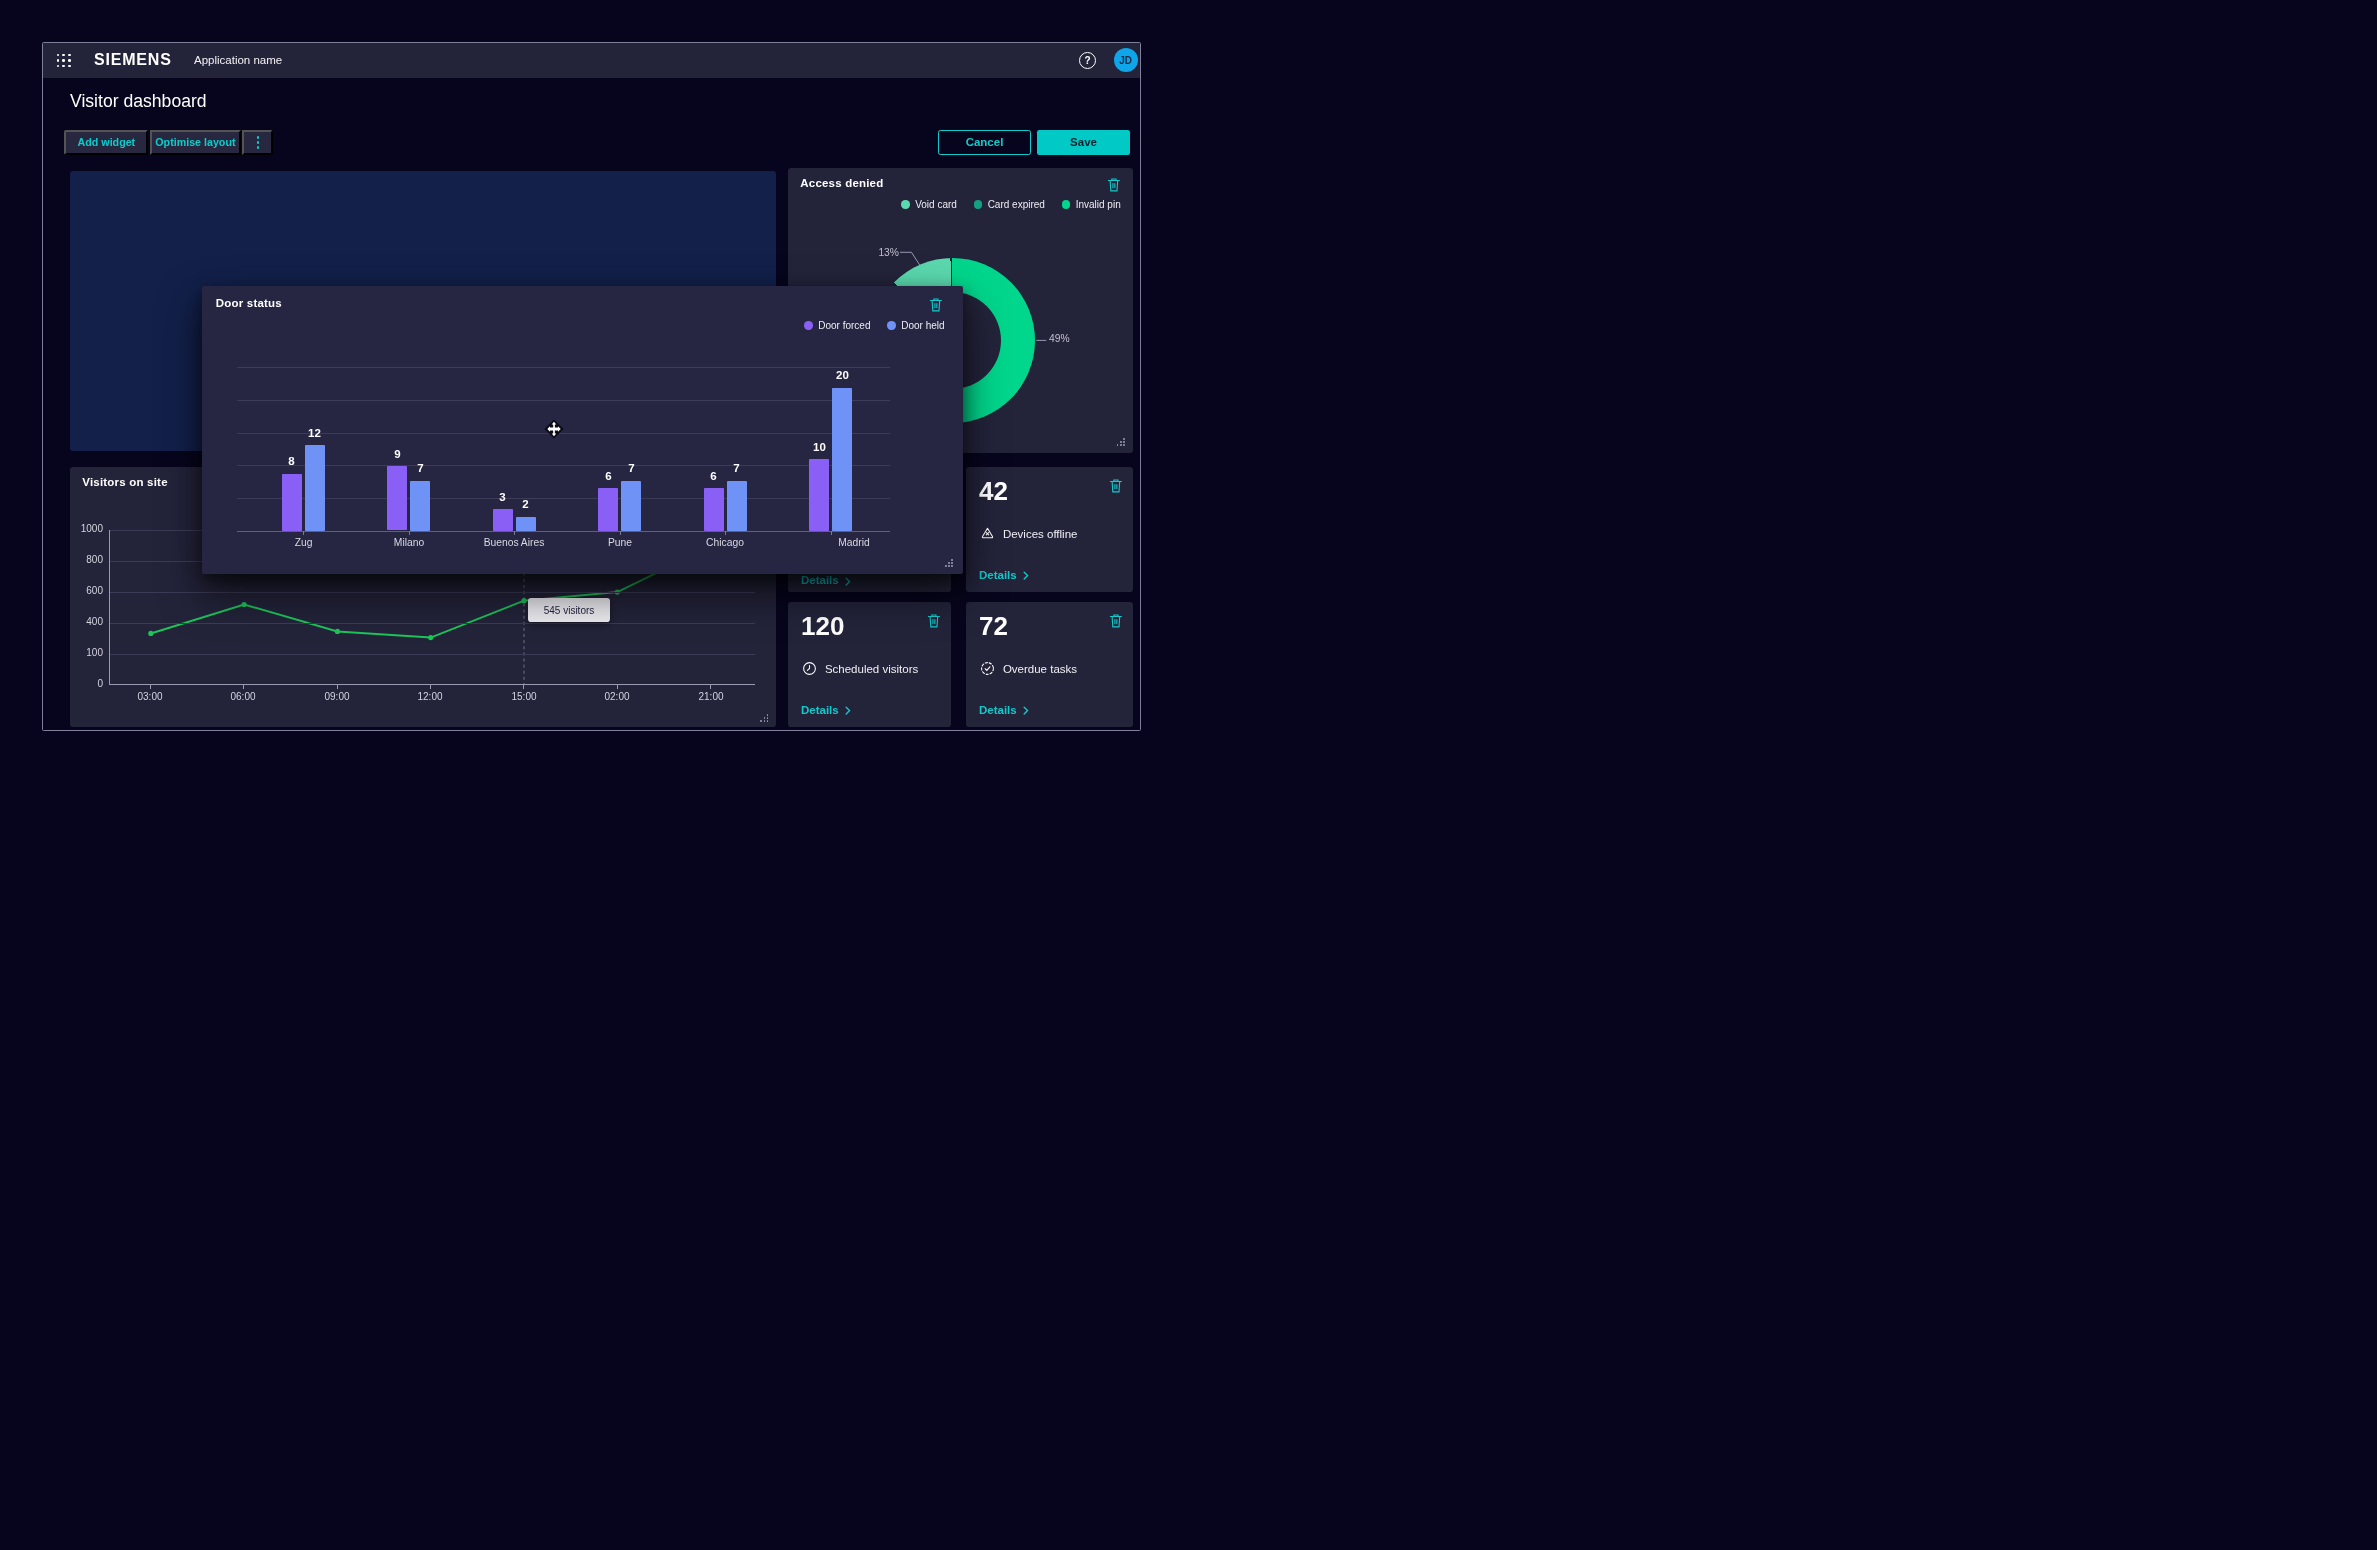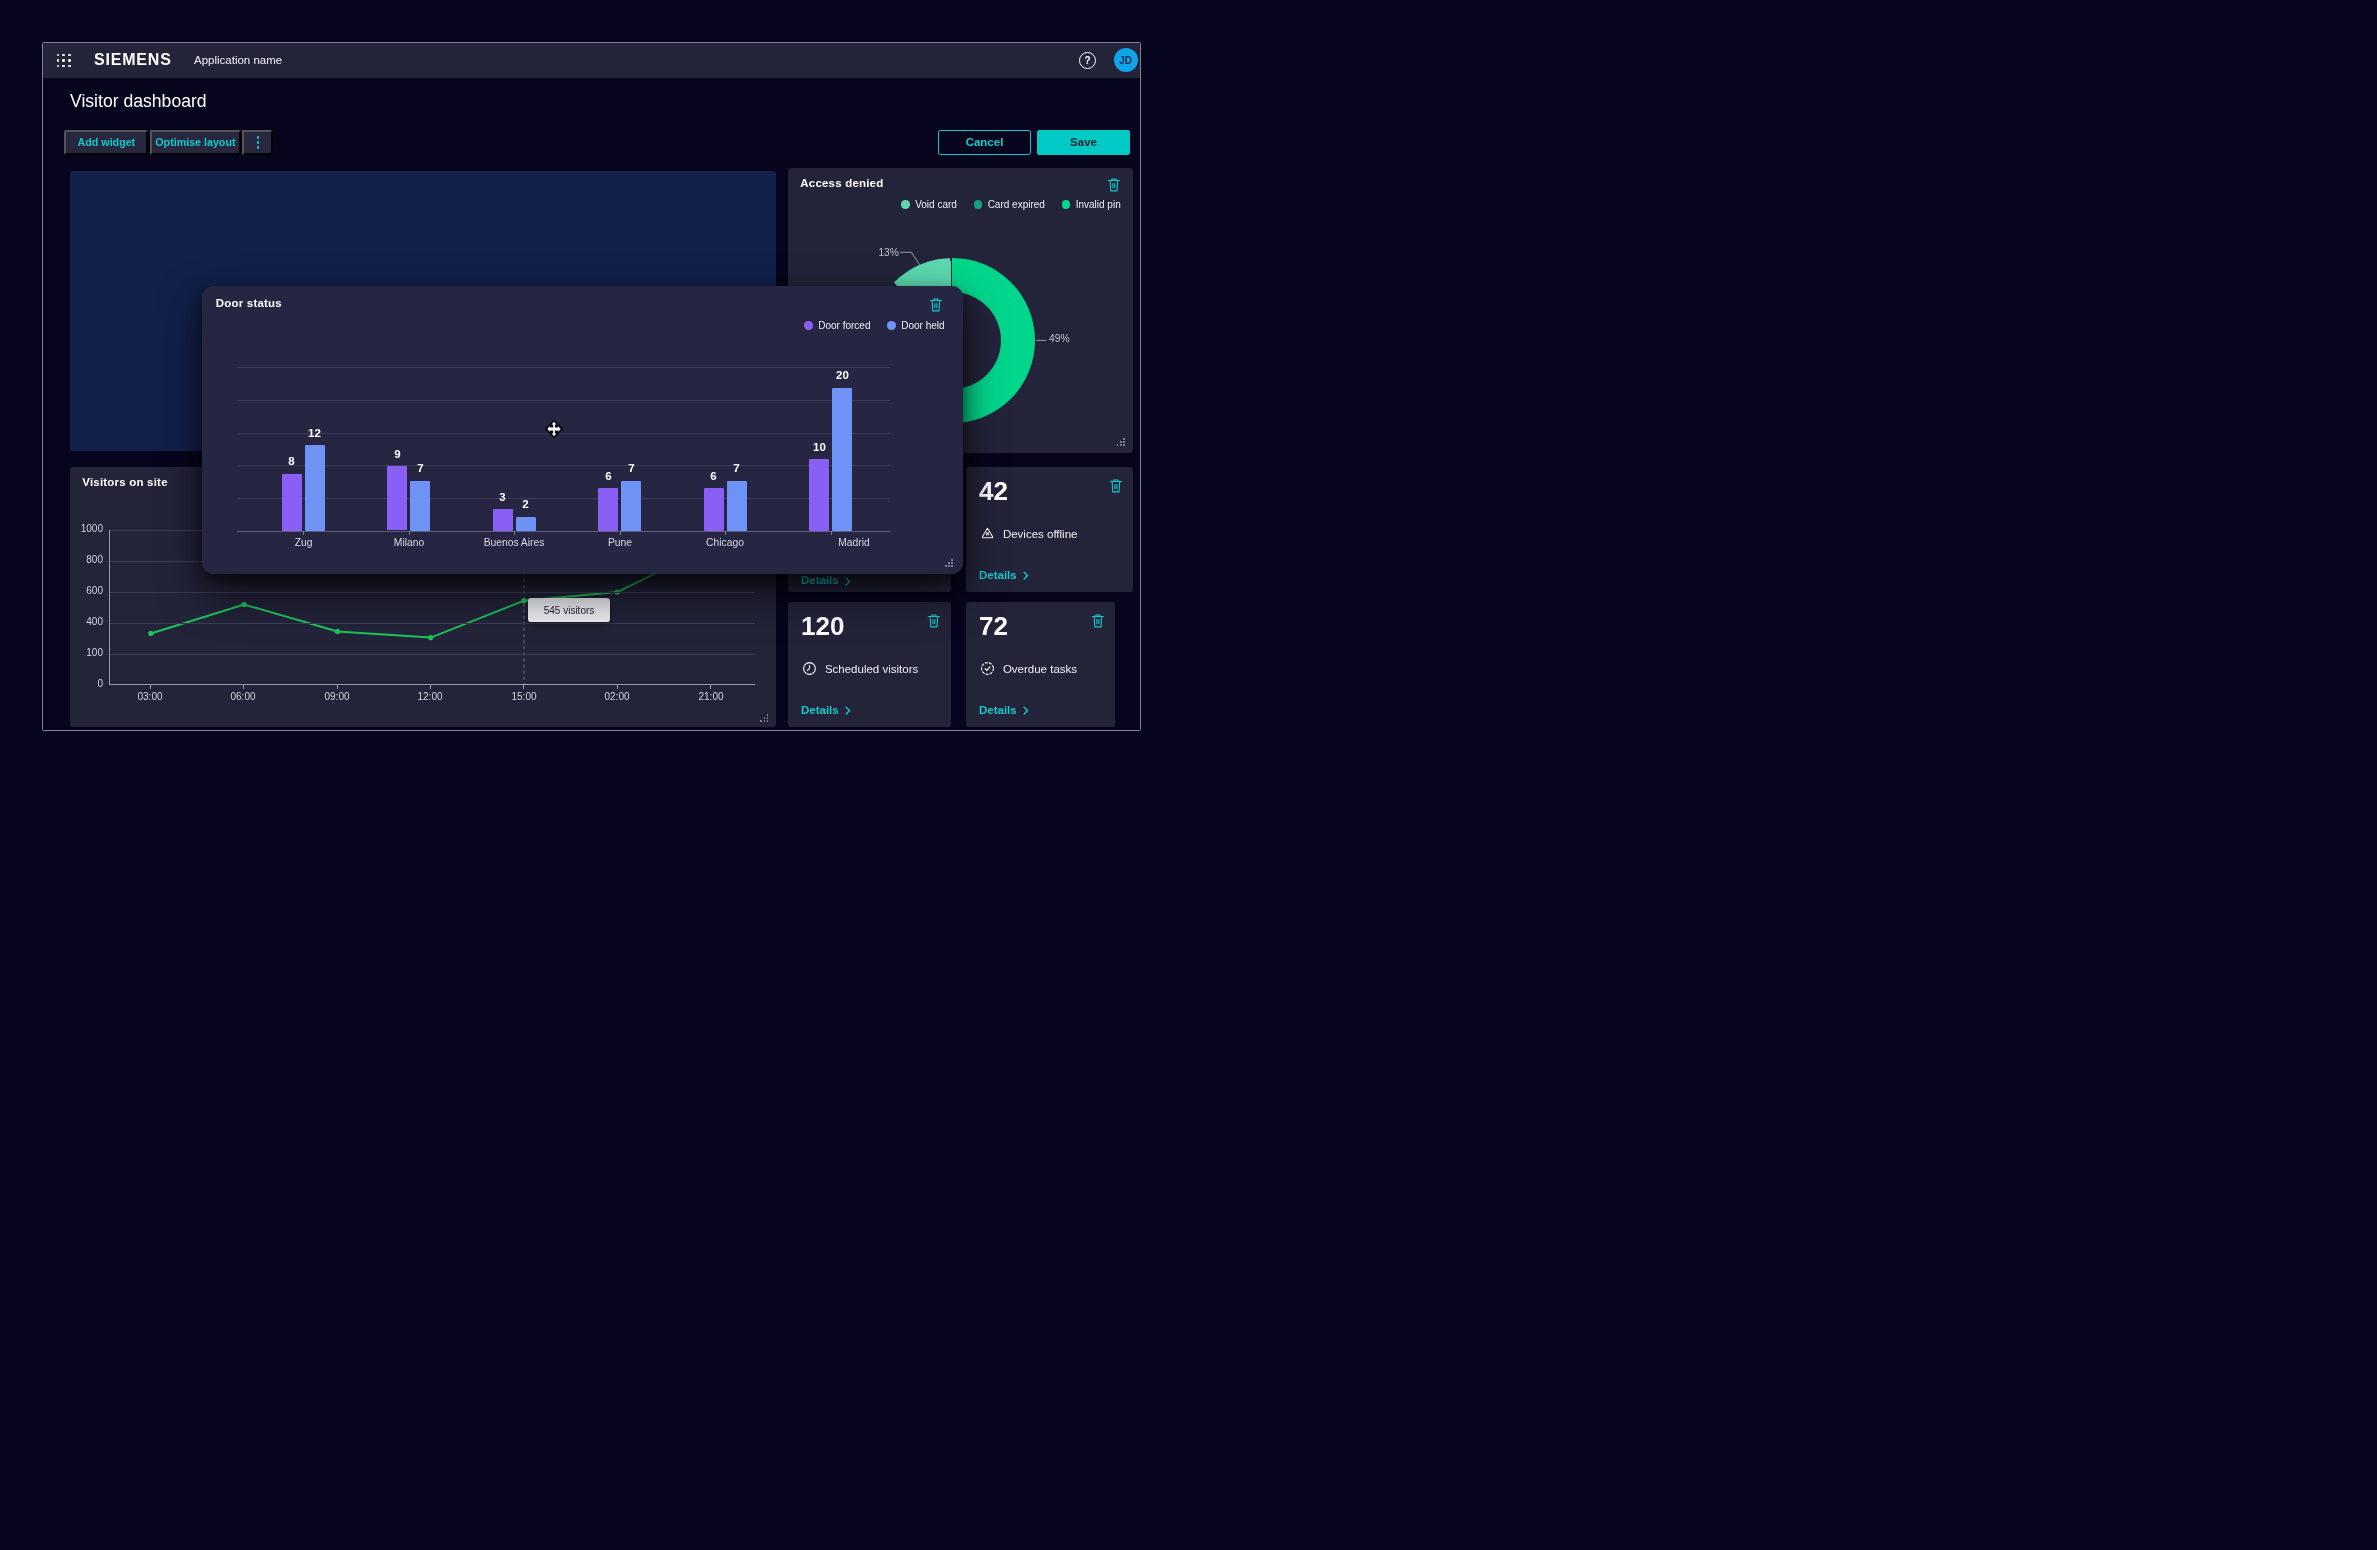--- a/index.html
+++ b/index.html
@@ -46,21 +46,21 @@
 
   
   #access-widget{left:745px;top:125px;width:345px;height:285px}
   #donut{position:absolute;left:82px;top:90px;width:165px;height:165px;border-radius:50%}
   #donut-hole{position:absolute;left:116px;top:124px;width:97px;height:97px;border-radius:50%;background:#23233a}
   .pct{position:absolute;font-size:10.3px;color:#c0c0ce}
   #pct-small{left:77px;top:79px;width:34px;text-align:right}
   #pct-large{left:261px;top:165px}
 
   
-  #door-widget{left:159px;top:243px;width:761px;height:288px;background:#262643;border-radius:11px;box-shadow:0 18.4px 42px rgba(0,0,0,.6),0 6.1px 15.3px rgba(0,0,0,.45);z-index:5}
+  #door-widget{left:159px;top:243px;width:761px;height:288px;background:#262643;border-radius:2px;box-shadow:0 18.4px 42px rgba(0,0,0,.6),0 6.1px 15.3px rgba(0,0,0,.45);z-index:5}
   #door-plot{position:absolute;left:35px;top:81px;width:653px;height:164px}
   .gl{position:absolute;left:0;width:100%;height:0.8px;background:#3c3c59}
   .gl.base{background:#60607c}
   .bar{position:absolute;width:20px;border-radius:0.8px}
   .bar-val{position:absolute;width:31px;text-align:center;font-size:11.5px;font-weight:600;color:#fff}
   .xcat{position:absolute;top:170px;width:100px;text-align:center;font-size:10.3px;color:#d8d8e2}
   .xtick{position:absolute;top:164px;width:0.8px;height:3.8px;background:#7a7a94}
   #move-cursor{position:absolute;left:342px;top:133px;width:20px;height:20px;z-index:7}
 
   
@@ -265,21 +265,21 @@
       <span>Scheduled visitors</span>
     </div>
     <div class="details">
       <span>Details</span>
       <svg width="6.1" height="9.2" viewBox="0 0 8 12" fill="none" stroke="#13caca" stroke-width="1.8" stroke-linecap="round">
             <path d="M1.5 1.5 6 6l-4.5 4.5"></path>
           </svg>
     </div>
   </div>
 
-  <div class="kpi" style="left:923px;top:559px;width:149px;height:125px">
+  <div class="kpi" style="left:923px;top:559px;width:167px;height:125px">
     <div class="num">72</div>
     <div class="trash" style="right:10.7px;top:10.7px">
       <svg width="13.8" height="15.3" viewBox="0 0 20 22" fill="none" stroke="#14cbcb" stroke-width="1.6" stroke-linecap="round">
             <path d="M2 5h16M7 5V2.8h6V5M4.5 5l1 15h9l1-15M8.6 9.5v6M11.4 9.5v6"></path>
           </svg>
     </div>
     <div class="lblrow">
       <svg width="17" height="17" viewBox="0 0 24 24" fill="none" stroke="#fff" stroke-width="1.5" stroke-linecap="round">
             <circle cx="12" cy="12" r="8.3" stroke-dasharray="3.2 2.6"></circle>
             <path d="M8.6 12.3l2.4 2.4 4.4-5"></path>

